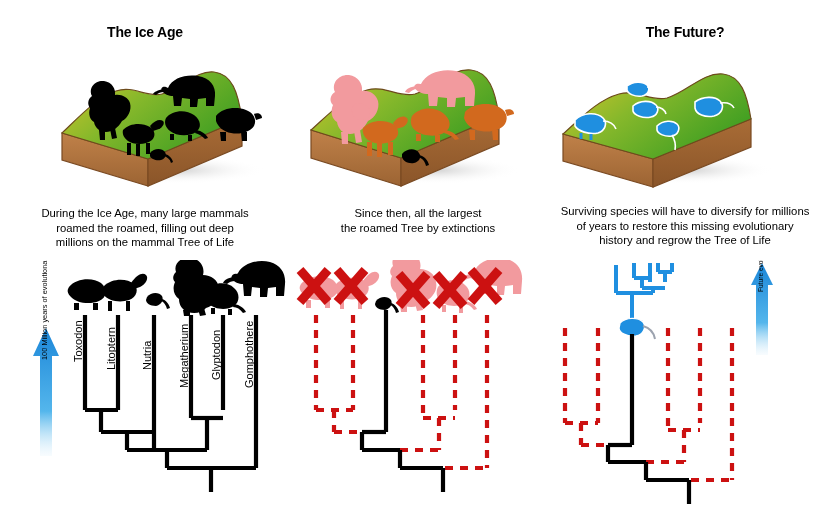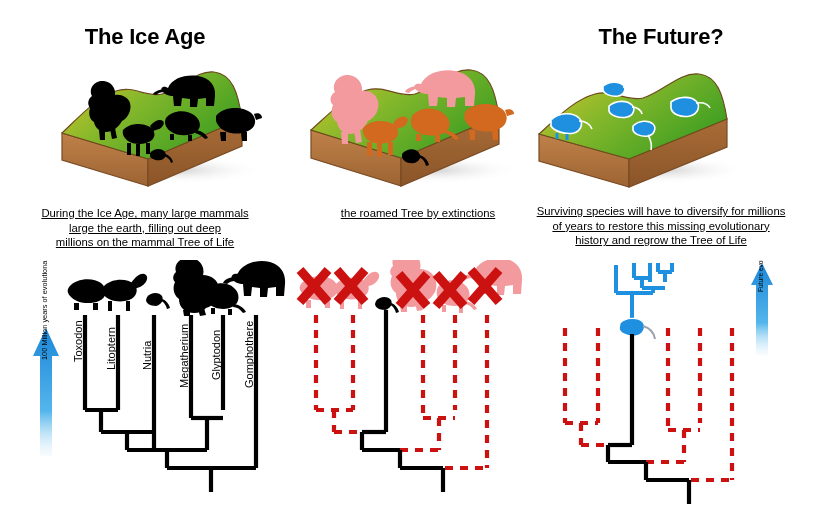--- a/index.html
+++ b/index.html
@@ -11,31 +11,31 @@
     color:#000;
     overflow:hidden;
     position:relative;
   }
   .stage{position:relative;width:825px;height:520px;}
 
   
   .panel{position:absolute;top:0;height:260px;}
   #panel-ice{left:0;width:290px;}
   #panel-present{left:283px;width:270px;}
-  #panel-future{left:521px;width:280px;}
+  #panel-future{left:545px;width:280px;}
 
   .panel-title{
     position:absolute;top:24px;left:0;width:100%;
     text-align:center;
-    font-size:22px;font-weight:bold;letter-spacing:-0.2px;
+    font-size:14px;font-weight:bold;letter-spacing:-0.2px;
   }
   .panel-caption{
     position:absolute;left:0;width:100%;
     text-align:center;
-    font-size:11.3px;line-height:14.6px;text-decoration:underline;
+    font-size:11.3px;line-height:14.6px;
   }
   #cap-ice{top:206px;}
   #cap-present{top:206px;}
   #cap-future{top:204px;left:-20px;width:320px;}
 
   .scene{position:absolute;top:58px;left:0;width:100%;height:130px;}
   .scene svg{display:block;}
 
   
   .treewrap{position:absolute;top:260px;height:260px;}
@@ -137,21 +137,21 @@
 
         <g fill="#000">
           <path d="M150,95 C154,90 162,90 165,94 C167,97 165,101 161,102 C156,103 151,101 150,98 Z"></path>
           <path d="M165,96 C169,97 172,100 173,104 L171,105 C170,101 167,99 164,98 Z"></path>
         </g>
       </svg>
     </div>
 
     <div class="panel-caption" id="cap-ice">
       <div>During the Ice Age, many large mammals</div>
-      <div>large the earth, filling out deep</div>
+      <div>roamed the roamed, filling out deep</div>
       <div>millions on the mammal Tree of Life</div>
     </div>
   </div>
 
   <div class="panel" id="panel-present">
 
     <div class="scene">
       <svg width="270" height="130" viewBox="0 0 270 130">
         <defs>
           <linearGradient id="grass2" x1="0" y1="0" x2="1" y2="0.6">
@@ -217,20 +217,21 @@
         </g>
 
         <g fill="#000">
           <path d="M119,96 C124,90 133,90 136,95 C139,99 136,104 131,105 C125,106 120,103 119,99 Z"></path>
           <path d="M136,97 C141,98 145,102 146,107 L143,108 C142,103 139,100 135,99 Z"></path>
         </g>
       </svg>
     </div>
 
     <div class="panel-caption" id="cap-present">
+      <div>Since then, all the largest</div>
       <div>the roamed Tree by extinctions</div>
     </div>
   </div>
 
   <div class="panel" id="panel-future">
     <div class="panel-title">The Future?</div>
 
     <div class="scene">
       <svg width="280" height="130" viewBox="0 0 280 130">
         <defs>

